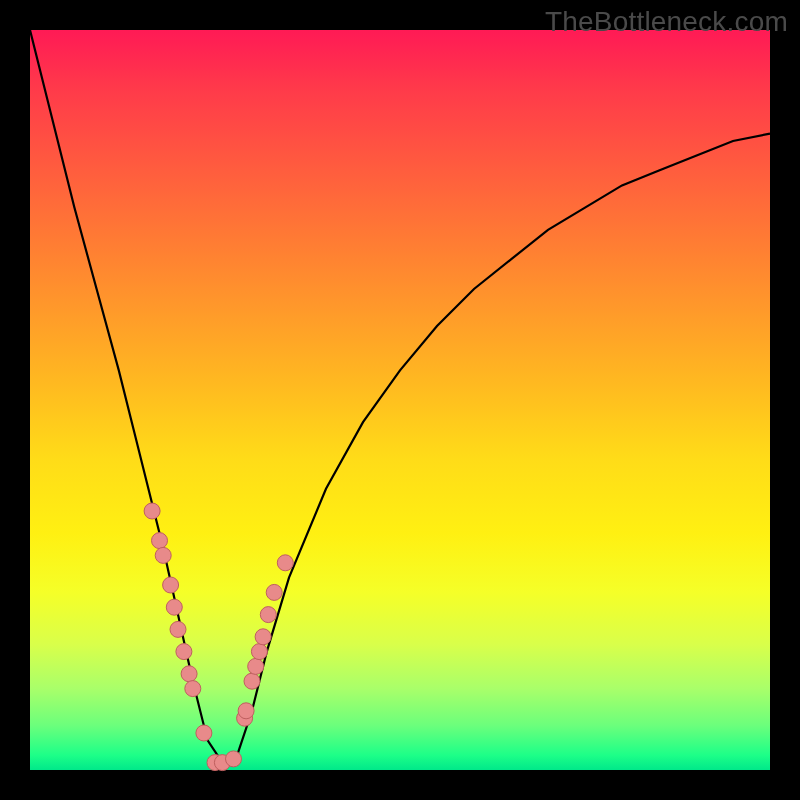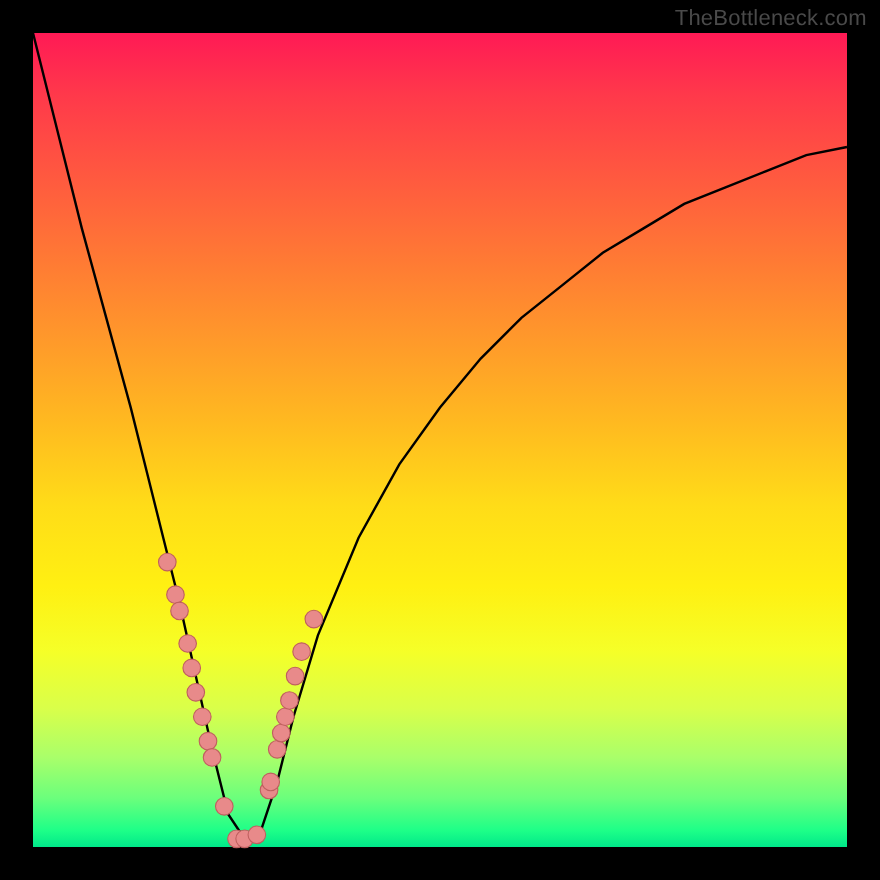--- a/index.html
+++ b/index.html
@@ -40,21 +40,21 @@
       #6bff7c 94%,
       #1dff88 98%,
       #00e88a 100%
     );
   }
   .watermark {
     position: absolute;
     top: 6px;
     right: 12px;
     color: #4a4a4a;
-    font-size: 20px;
+    font-size: 28px;
     font-weight: 400;
     letter-spacing: 0.2px;
     z-index: 10;
   }
   svg.curve {
     position: absolute;
     left: 0;
     top: 0;
     width: 740px;
     height: 740px;

